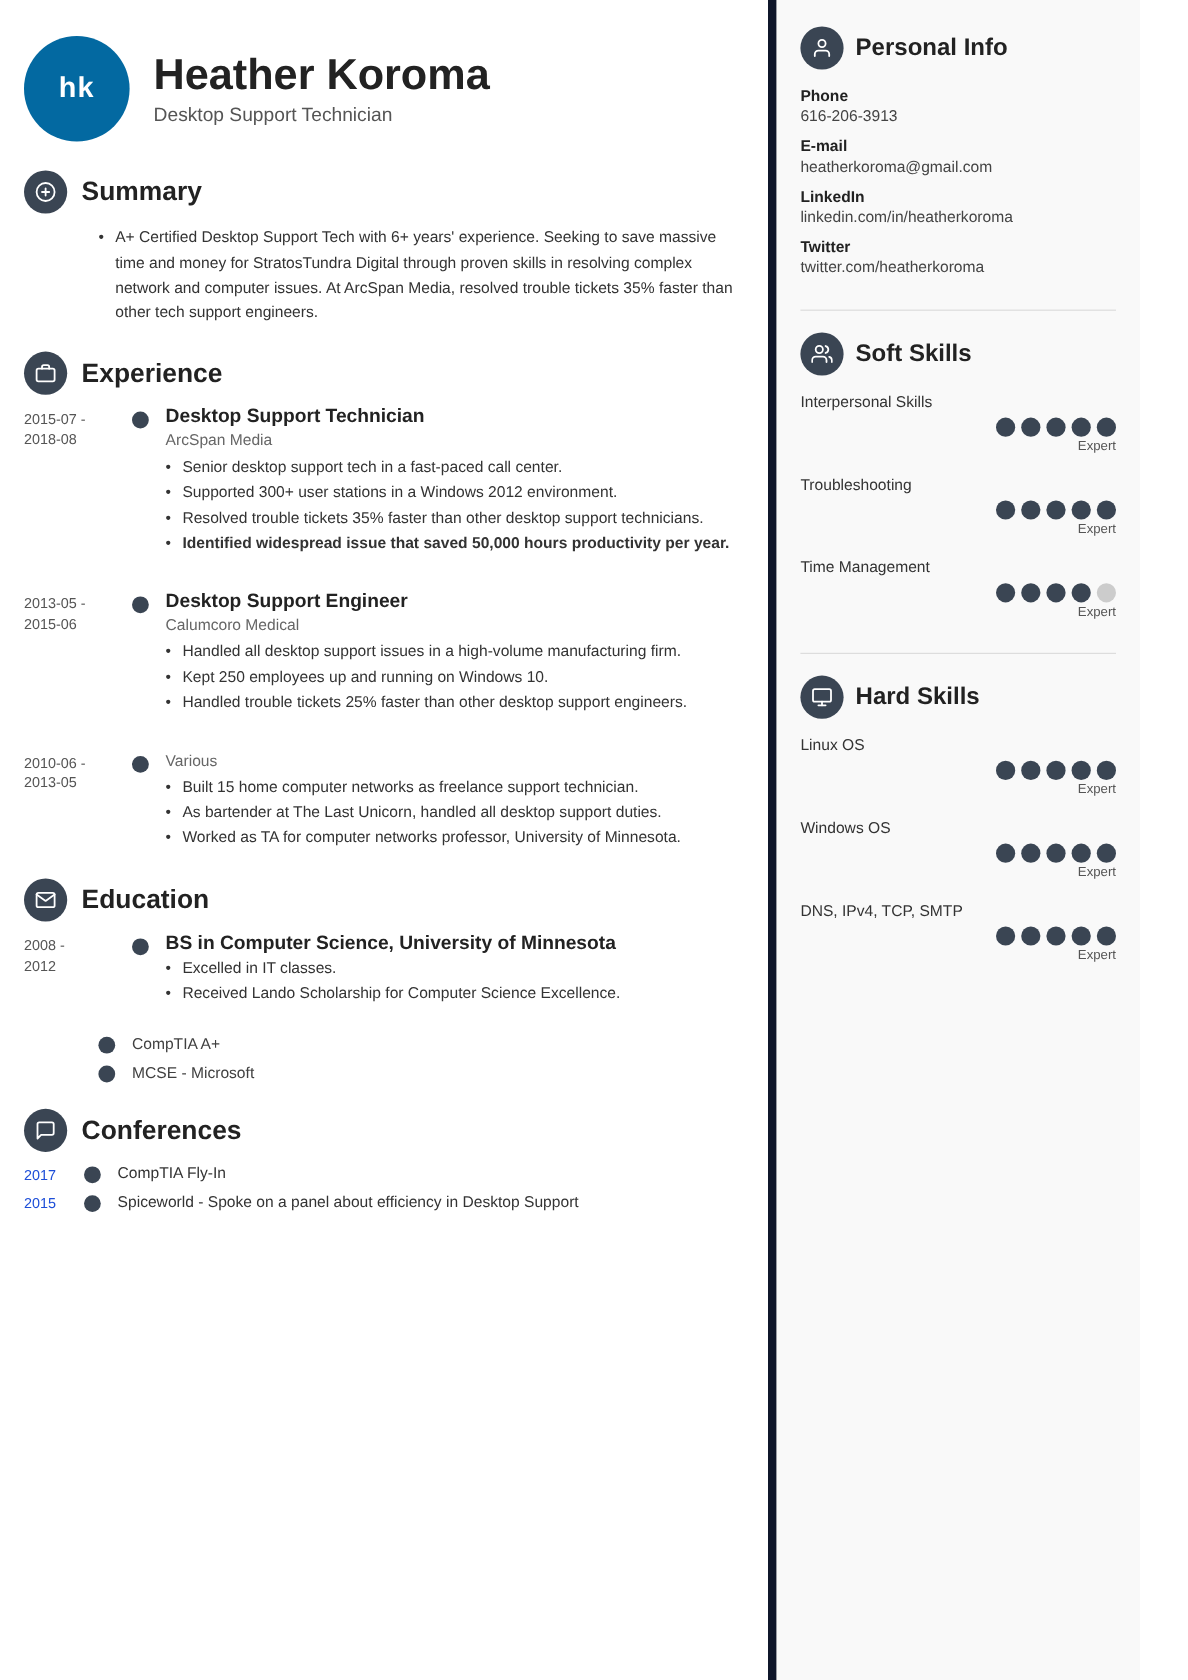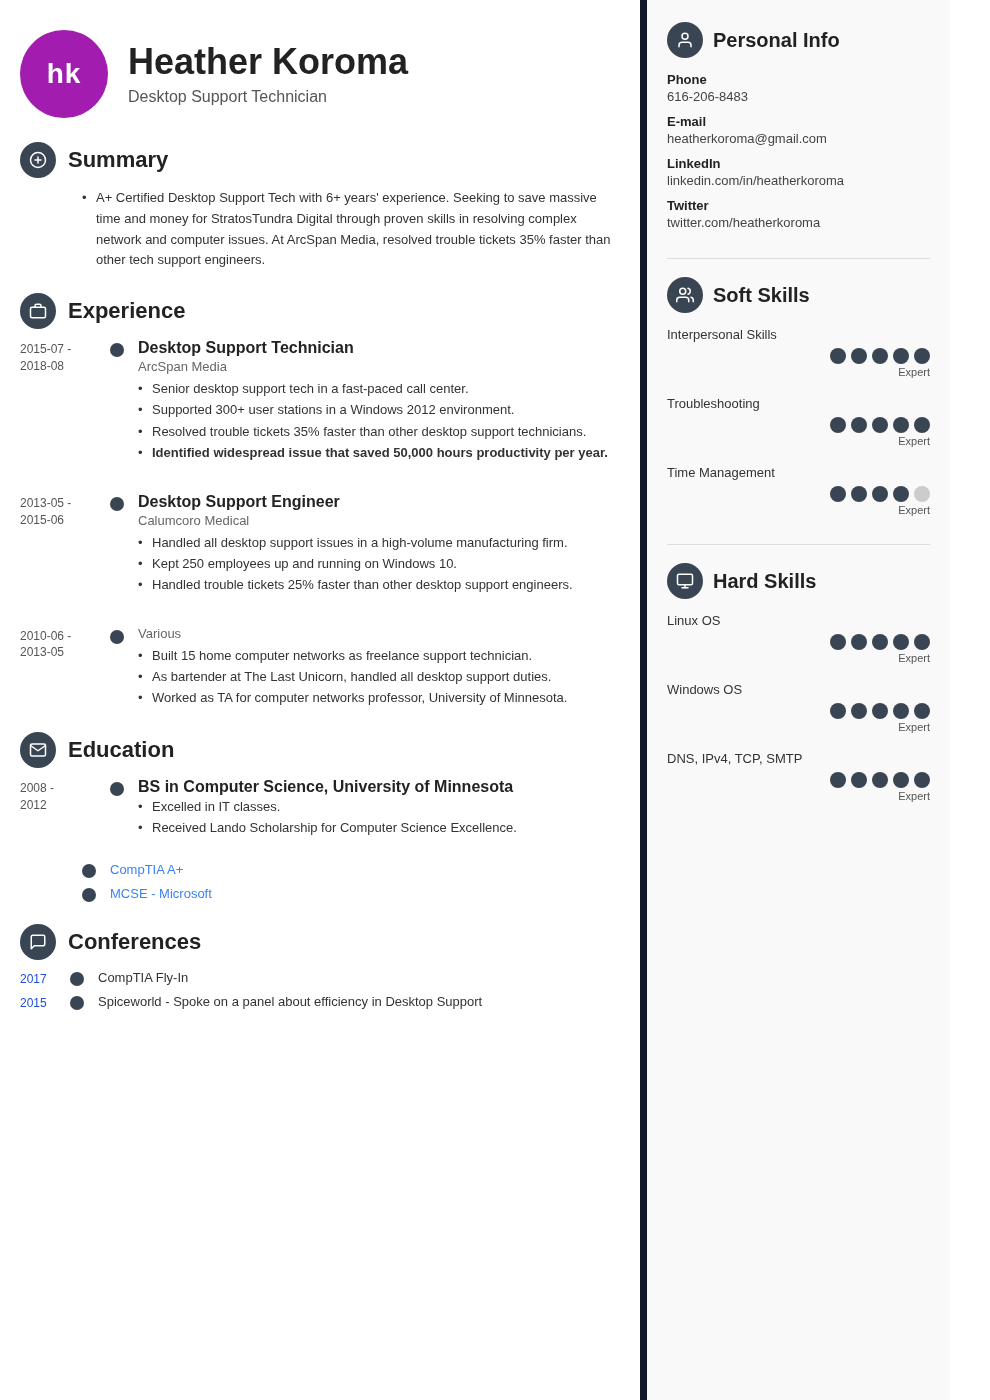--- a/index.html
+++ b/index.html
@@ -27,26 +27,26 @@
     
     .header {
       display: flex;
       align-items: center;
       margin-bottom: 24px;
     }
     .avatar {
       width: 88px;
       height: 88px;
       border-radius: 50%;
-      background: #a21caf;
+      background: #0369a1;
       display: flex;
       align-items: center;
       justify-content: center;
       color: #fff;
-      font-size: 28px;
+      font-size: 24px;
       font-weight: bold;
       letter-spacing: 1px;
       flex-shrink: 0;
       margin-right: 20px;
     }
     .name-title h1 {
       font-size: 36px;
       font-weight: bold;
       color: #222;
       line-height: 1.1;
@@ -185,21 +185,21 @@
       width: 14px;
       height: 14px;
       border-radius: 50%;
       background: #3a4553;
       flex-shrink: 0;
       margin-top: 2px;
       margin-right: 14px;
     }
     .simple-item-text {
       font-size: 13px;
-      color: #3b82f6;
+      color: #404040;
     }
     
     .conf-item {
       display: flex;
       align-items: flex-start;
       margin-bottom: 8px;
     }
     .conf-date {
       width: 50px;
       min-width: 50px;
@@ -458,21 +458,21 @@
         <div class="right-section-icon">
           <svg width="18" height="18" viewBox="0 0 24 24" fill="none" stroke="white" stroke-width="2" stroke-linecap="round" stroke-linejoin="round">
               <path d="M20 21v-2a4 4 0 0 0-4-4H8a4 4 0 0 0-4 4v2"></path>
               <circle cx="12" cy="7" r="4"></circle>
             </svg>
         </div>
         <span class="right-section-title">Personal Info</span>
       </div>
       <div>
         <div class="info-label">Phone</div>
-        <div class="info-value">616-206-8483</div>
+        <div class="info-value">616-206-3913</div>
         <div class="info-label">E-mail</div>
         <div class="info-value">heatherkoroma@gmail.com</div>
         <div class="info-label">LinkedIn</div>
         <div class="info-value">linkedin.com/in/heatherkoroma</div>
         <div class="info-label">Twitter</div>
         <div class="info-value">twitter.com/heatherkoroma</div>
       </div>
     </div>
 
     <hr class="divider">

